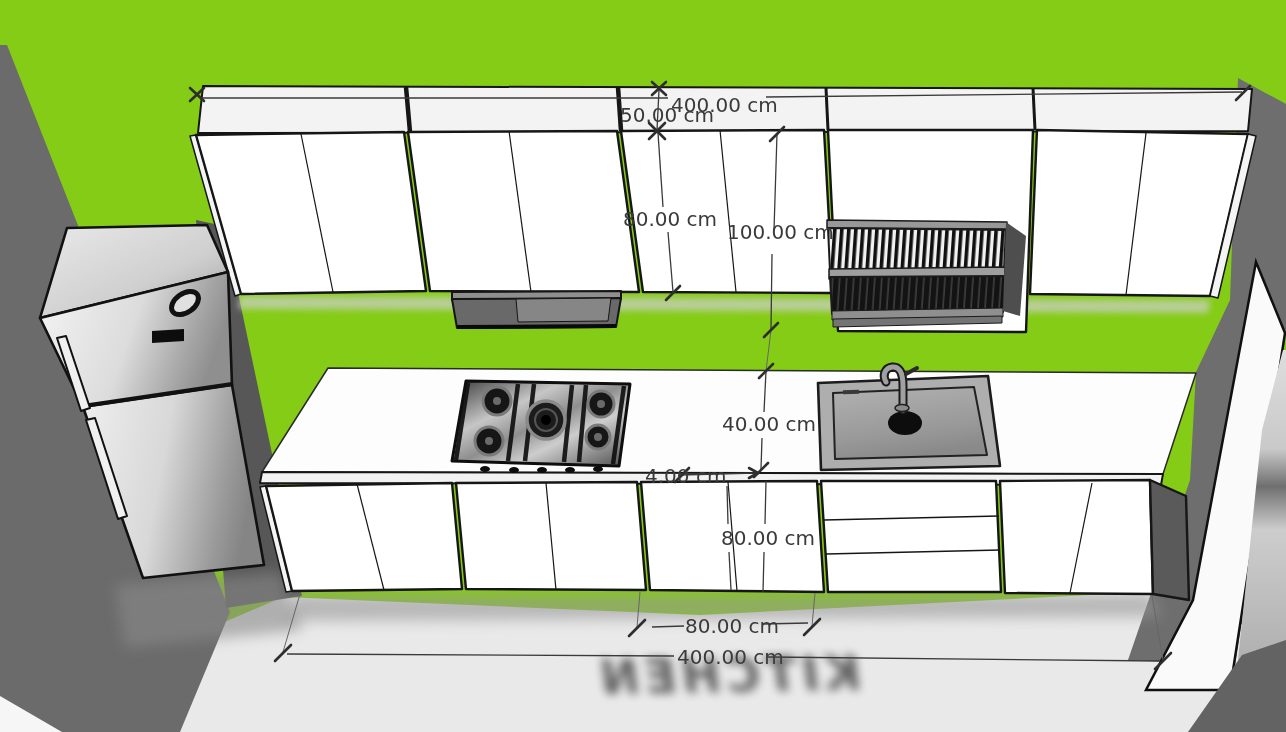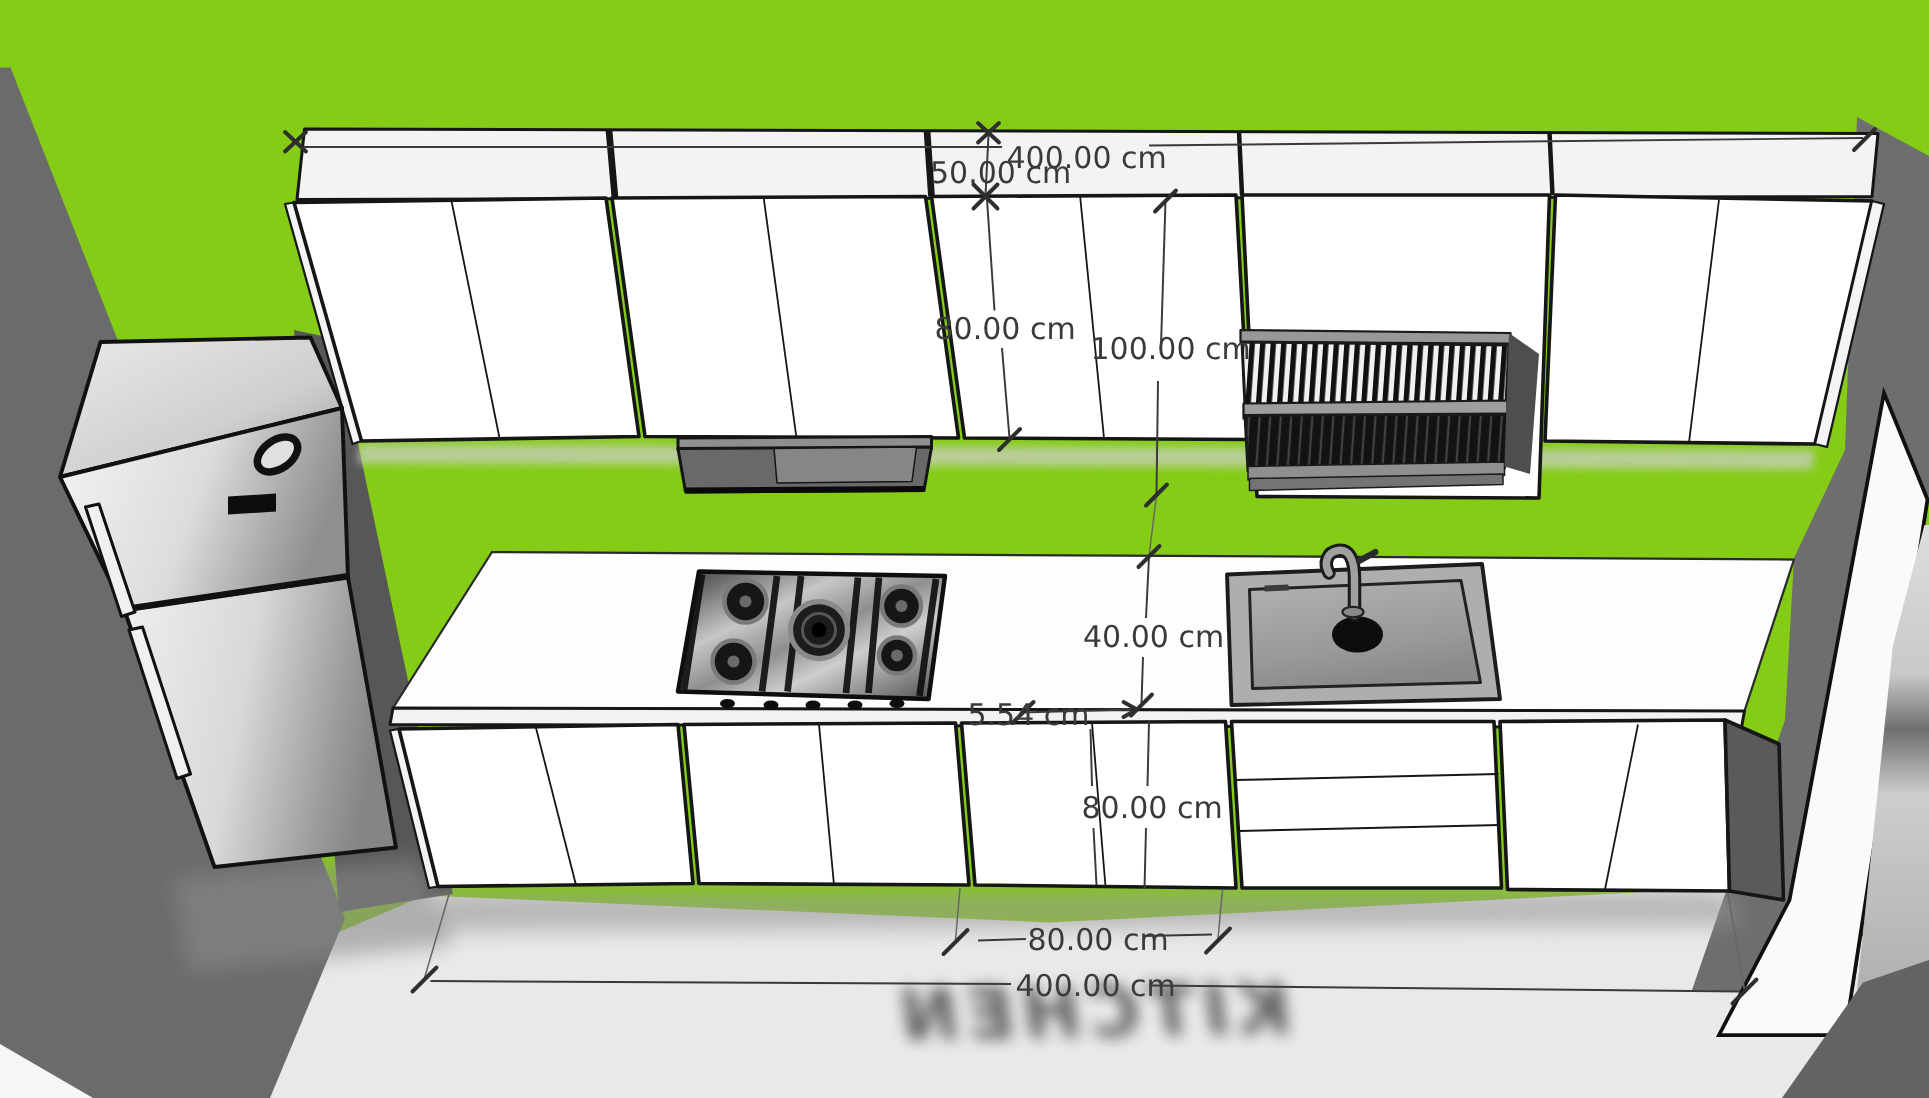--- a/index.html
+++ b/index.html
@@ -255,19 +255,19 @@
       <line x1="1236" y1="100" x2="1250" y2="86"></line>
     </g>
   </g>
 </svg>
 
 <div class="dim" style="left:671px;top:94px">400.00 cm</div>
 <div class="dim" style="left:620px;top:104px">50.00 cm</div>
 <div class="dim" style="left:623px;top:208px">80.00 cm</div>
 <div class="dim" style="left:727px;top:221px">100.00 cm</div>
 <div class="dim" style="left:722px;top:413px">40.00 cm</div>
-<div class="dim" style="left:645px;top:465px">5.54 cm</div>
+<div class="dim" style="left:645px;top:465px">4.00 cm</div>
 <div class="dim" style="left:721px;top:527px">80.00 cm</div>
 <div class="dim" style="left:685px;top:615px">80.00 cm</div>
 <div class="dim" style="left:677px;top:646px">400.00 cm</div>
 
 <div class="kitchen-label">KITCHEN</div>
 </div>
 
 </body></html>

